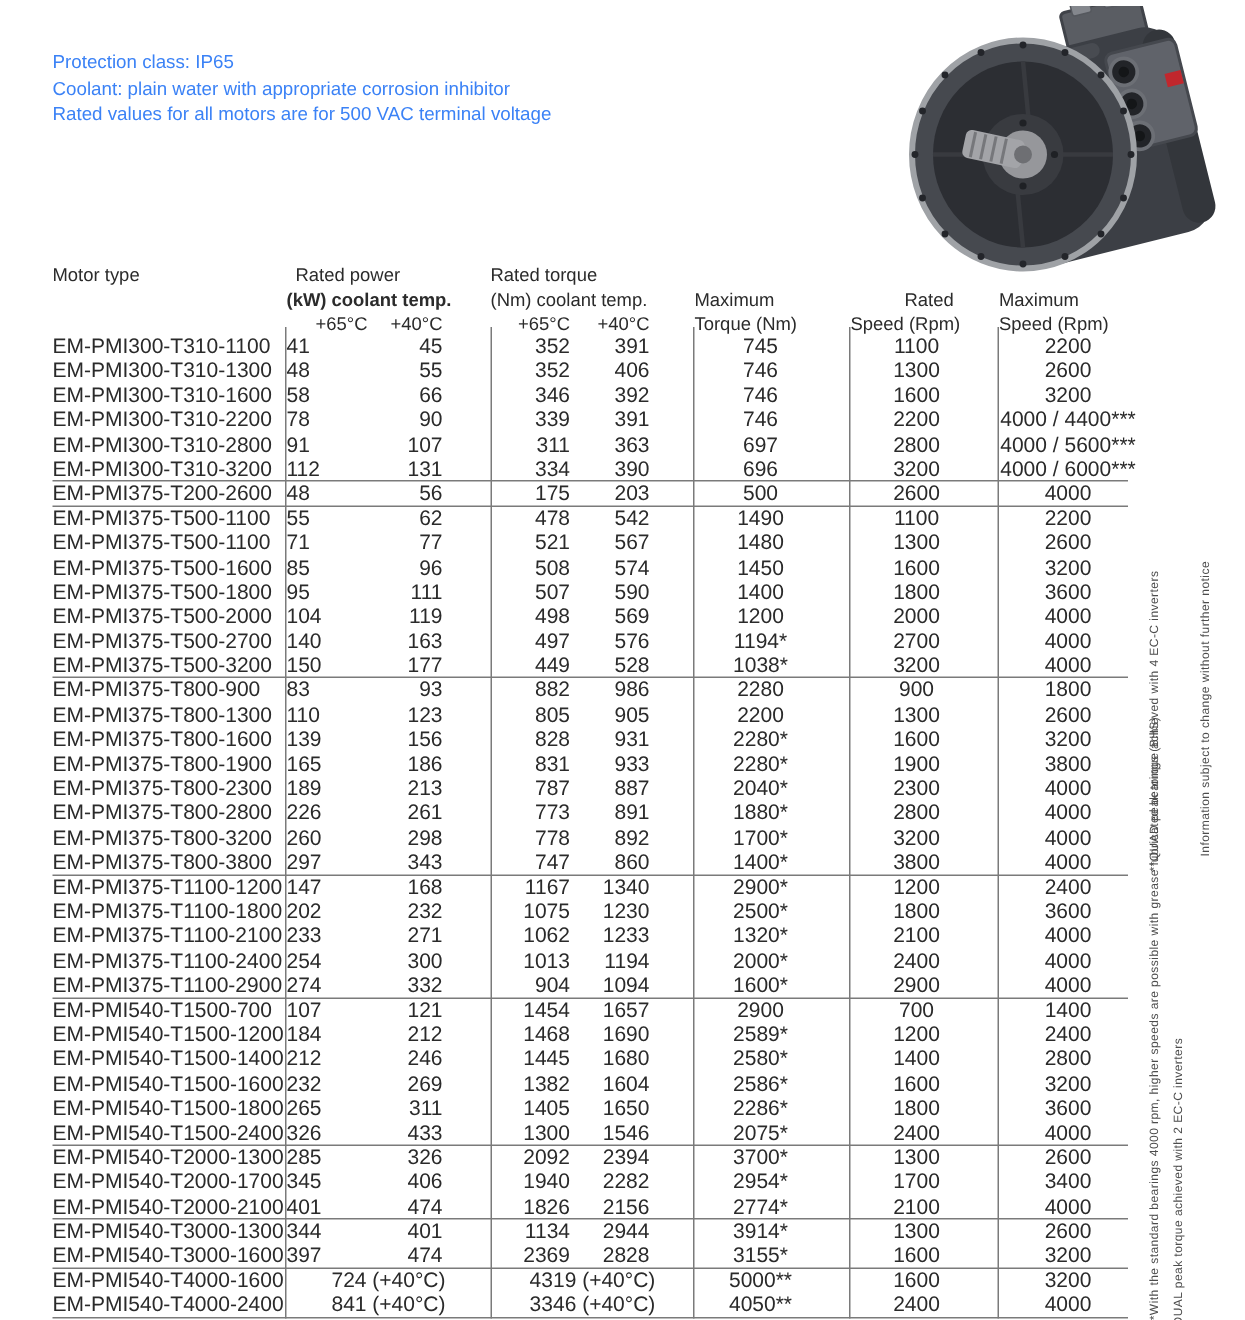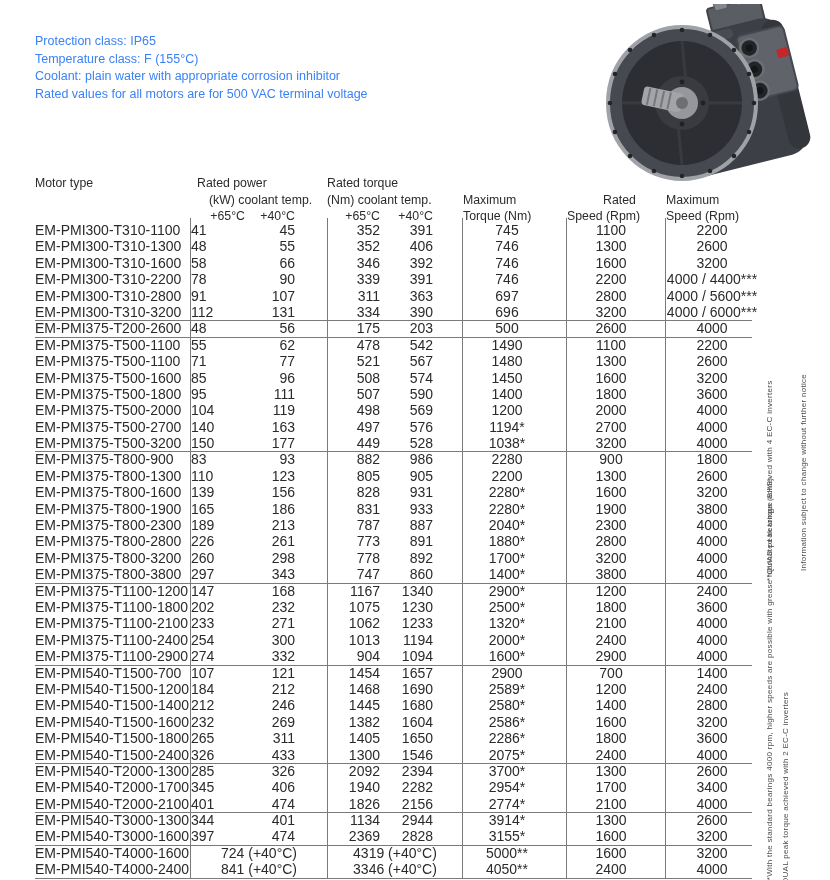--- a/index.html
+++ b/index.html
@@ -10,21 +10,21 @@
   
   .info{position:absolute;left:35px;top:33px;font-size:12.5px;line-height:17.6px;color:#3b82f6;}
   .info div{white-space:nowrap;}
   
   .motor{position:absolute;left:598px;top:4px;width:220px;height:178px;}
   
   .hdr{position:absolute;left:35px;top:174px;width:740px;height:48px;font-size:12.3px;color:#2b2b2b;}
   .hdr .h{position:absolute;white-space:nowrap;}
   .h-motor{left:0;top:2px;}
   .h-ptitle{left:162px;top:2px;}
-  .h-psub{left:174px;top:18.5px;}
+  .h-psub{left:156px;top:18.5px;font-weight:bold;}
   .h-ttitle{left:292px;top:2px;}
   .h-tsub{left:292px;top:18.5px;}
   .h-mt1{left:428px;top:18.5px;}
   .h-mt2{left:428px;top:34.5px;}
   .h-rs1{left:532px;top:18.5px;margin-left:36px;}
   .h-rs2{left:532px;top:34.5px;}
   .h-ms1{left:631px;top:18.5px;}
   .h-ms2{left:631px;top:34.5px;}
   .h-p65{left:150px;top:34.5px;width:60px;text-align:right;}
   .h-p40{left:200px;top:34.5px;width:60px;text-align:right;}
@@ -57,21 +57,20 @@
   .fn-a{left:774px;top:878px;}
   .fn-quad{left:774px;top:572px;}
   .fn-dual{left:790px;top:878px;}
   .fn-info{left:808px;top:562px;}
 </style>
 </head>
 <body>
 
 <div class="info">
   <div>Protection class: IP65</div>
-  <div>Temperature class: F (155°C)</div>
   <div>Coolant: plain water with appropriate corrosion inhibitor</div>
   <div>Rated values for all motors are for 500 VAC terminal voltage</div>
 </div>
 
 <div class="motor">
   <svg width="220" height="178" viewBox="0 0 220 178">
     <g transform="rotate(-14 140 90)">
 
       <rect x="130" y="0" width="54" height="36" rx="3" fill="#5a5d63" stroke="#404349" stroke-width="2"></rect>
       <rect x="138" y="-7" width="13" height="11" rx="2" fill="#84878d" stroke="#55585e"></rect>

